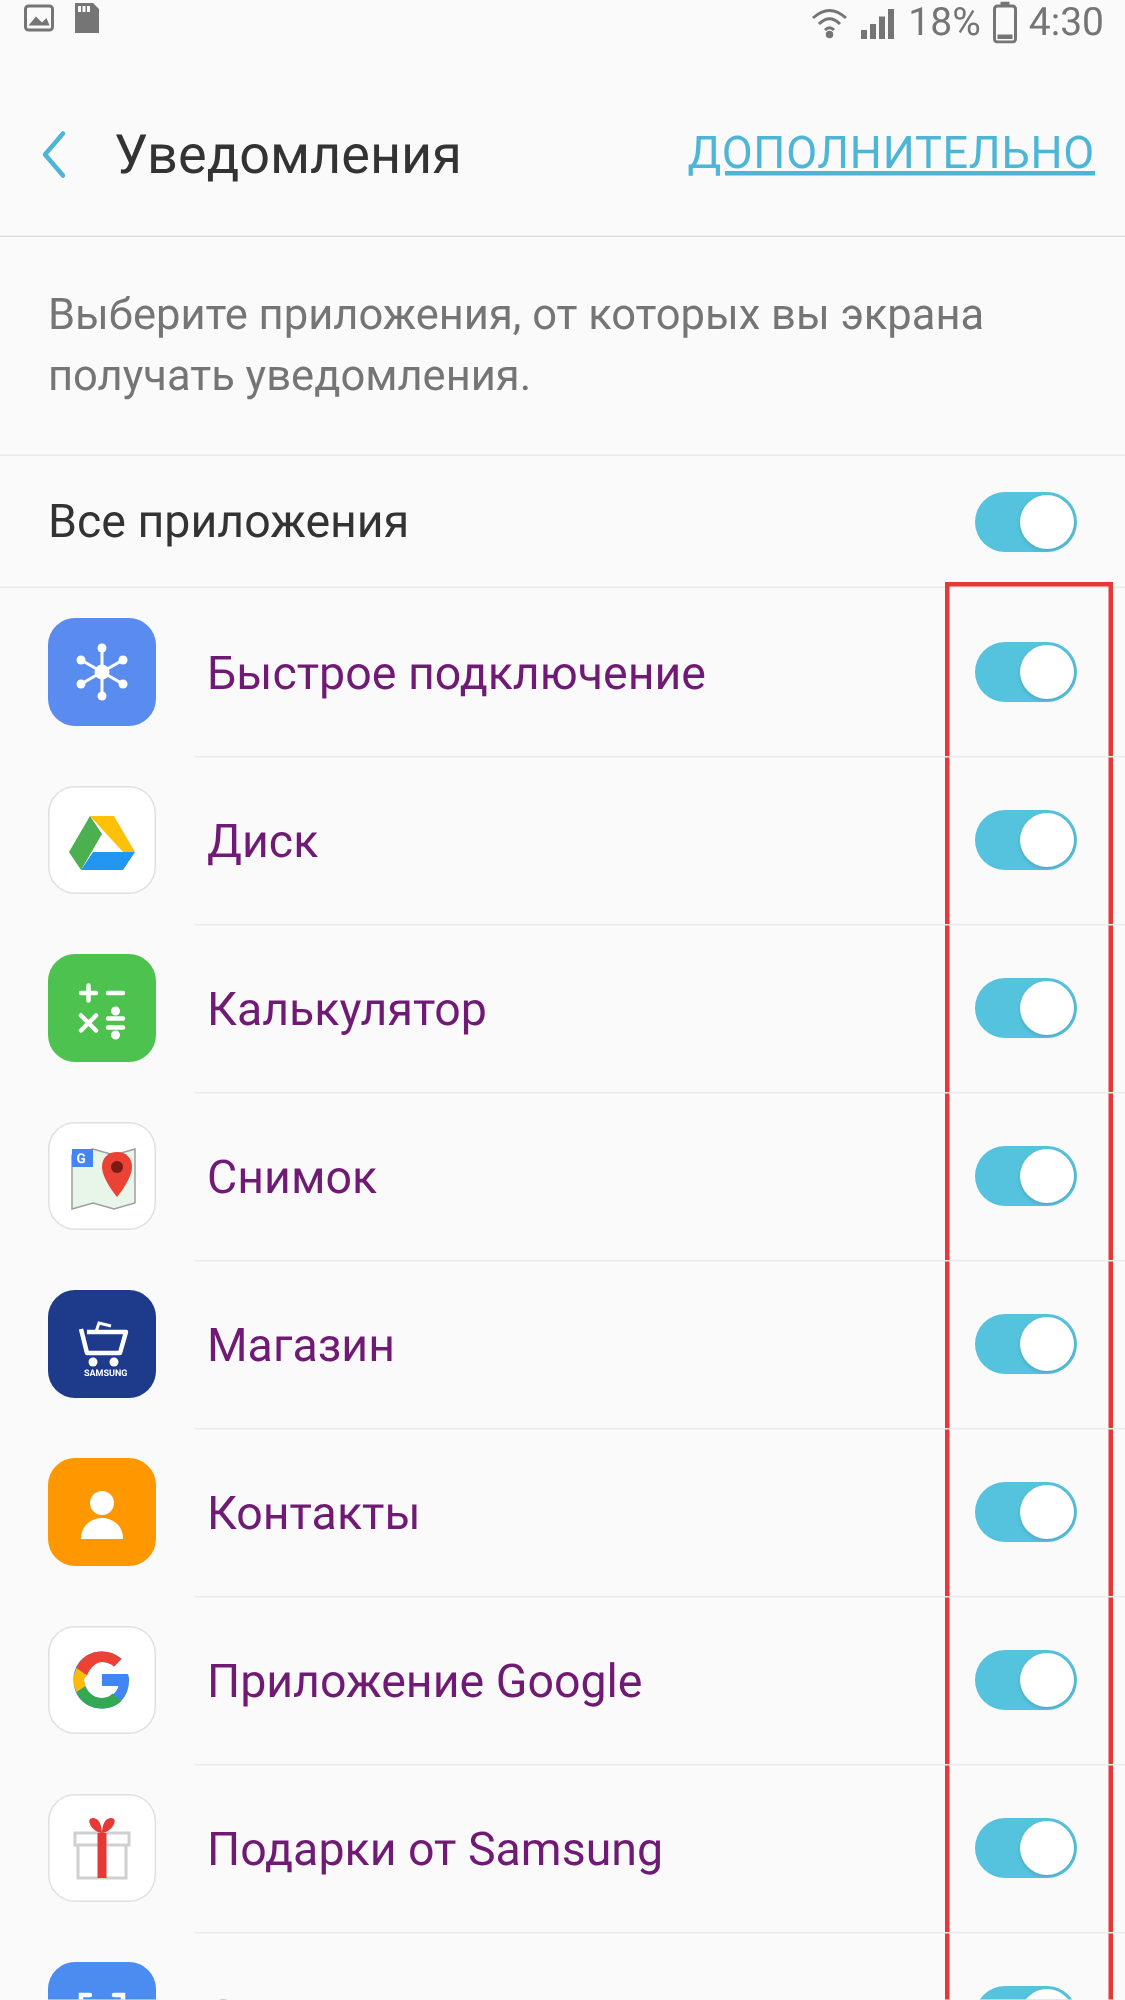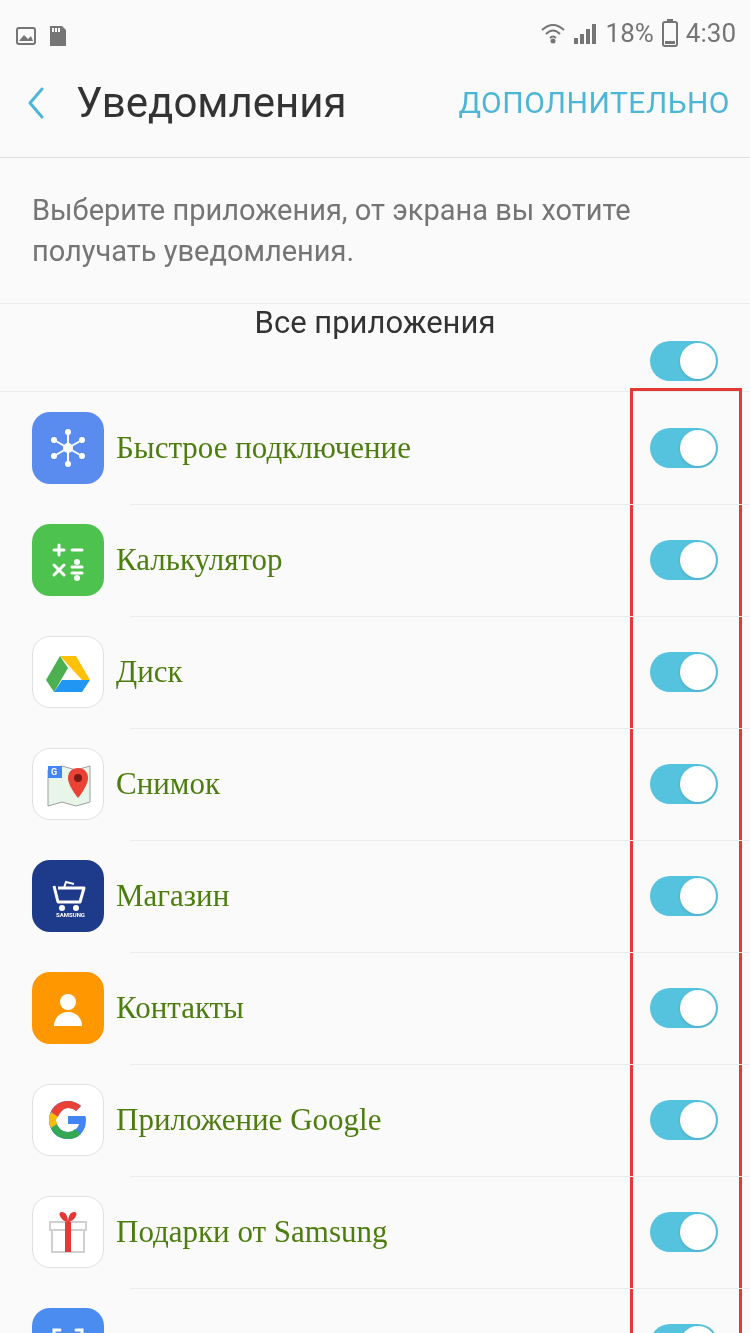--- a/index.html
+++ b/index.html
@@ -7,21 +7,21 @@
     width: 750px;
     height: 1333px;
     background: #fafafa;
     font-family: -apple-system, BlinkMacSystemFont, "Segoe UI", Roboto, Arial, sans-serif;
     color: #212121;
     overflow: hidden;
   }
   .status-bar {
     height: 48px;
     display: flex;
-    align-items: flex-end;
+    align-items: flex-start;
     padding: 0 14px;
     font-size: 26px;
     color: #757575;
   }
   .status-left { display: flex; gap: 8px; align-items: center; }
   .status-right { margin-left: auto; display: flex; gap: 8px; align-items: center; }
   .status-bar svg { display: block; }
   .header {
     height: 110px;
     display: flex;
@@ -31,45 +31,45 @@
   }
   .back-btn {
     width: 48px;
     height: 48px;
     display: flex;
     align-items: center;
     justify-content: flex-start;
     color: #4db6d6;
   }
   .header-title {
-    font-size: 42px;
+    font-size: 36px;
     font-weight: 400;
     color: #333;
     margin-left: 4px;
   }
   .header-action {
     margin-left: auto;
     font-size: 30px;
     color: #4db6d6;
     letter-spacing: 0.5px;
+    text-decoration: underline;
   }
   .description {
     padding: 32px 32px 32px 32px;
     font-size: 29px;
     color: #757575;
     line-height: 1.4;
     border-bottom: 1px solid #ebebeb;
   }
   .all-apps-row {
     height: 88px;
     display: flex;
     align-items: center;
     padding: 0 32px;
     border-bottom: 1px solid #ebebeb;
-    flex-direction: column;
   }
   .all-apps-label {
     font-size: 31px;
     color: #333;
   }
   .toggle {
     margin-left: auto;
     width: 68px;
     height: 40px;
     background: #56c3de;
@@ -112,24 +112,23 @@
   .app-icon {
     width: 72px;
     height: 72px;
     border-radius: 18px;
     display: flex;
     align-items: center;
     justify-content: center;
     flex-shrink: 0;
   }
   .app-name {
-    margin-left: 12px;
+    margin-left: 34px;
     font-size: 31px;
-    color: #4d7c0f;
-    font-family: Liberation Serif, serif;
+    color: #701a75;
   }
   .highlight-box {
     position: absolute;
     top: -4px;
     right: 8px;
     width: 112px;
     height: 1008px;
     border: 3px solid #e53935;
     pointer-events: none;
   }
@@ -186,21 +185,21 @@
 <div class="header">
   <div class="back-btn">
     <svg width="22" height="36" viewBox="0 0 22 36" fill="none" stroke="#4db6d6" stroke-width="3" stroke-linecap="round" stroke-linejoin="round">
         <polyline points="18,4 6,18 18,32"></polyline>
       </svg>
   </div>
   <div class="header-title">Уведомления</div>
   <div class="header-action">ДОПОЛНИТЕЛЬНО</div>
 </div>
 
-<div class="description">Выберите приложения, от экрана вы хотите получать уведомления.</div>
+<div class="description">Выберите приложения, от которых вы экрана получать уведомления.</div>
 
 <div class="all-apps-row">
   <div class="all-apps-label">Все приложения</div>
   <div class="toggle"></div>
 </div>
 
 <div class="list">
   <div class="highlight-box"></div>
 
   <div class="list-item">
@@ -219,51 +218,51 @@
           <line x1="24" y1="24" x2="24" y2="40" stroke="#fff" stroke-width="2"></line>
           <line x1="24" y1="24" x2="10" y2="32" stroke="#fff" stroke-width="2"></line>
           <line x1="24" y1="24" x2="10" y2="16" stroke="#fff" stroke-width="2"></line>
         </svg>
     </div>
     <div class="app-name">Быстрое подключение</div>
     <div class="toggle"></div>
   </div>
 
   <div class="list-item">
+    <div class="app-icon" style="background:#fff;border:1px solid #e0e0e0;">
+      <svg width="44" height="40" viewBox="0 0 44 40">
+          <polygon points="14,4 30,4 44,28 36,28" fill="#ffc107"></polygon>
+          <polygon points="14,4 0,28 8,40 22,16" fill="#4caf50"></polygon>
+          <polygon points="8,40 36,40 44,28 16,28" fill="#2196f3"></polygon>
+        </svg>
+    </div>
+    <div class="app-name">Диск</div>
+    <div class="toggle"></div>
+  </div>
+
+  <div class="list-item">
     <div class="app-icon" style="background:#4ec24e;">
       <svg width="44" height="44" viewBox="0 0 44 44" stroke="#fff" stroke-width="3" stroke-linecap="round">
           <line x1="8" y1="12" x2="18" y2="12"></line>
           <line x1="13" y1="7" x2="13" y2="17"></line>
           <line x1="26" y1="12" x2="36" y2="12"></line>
           <line x1="8" y1="27" x2="18" y2="37"></line>
           <line x1="8" y1="37" x2="18" y2="27"></line>
           <line x1="26" y1="29" x2="36" y2="29"></line>
           <line x1="26" y1="35" x2="36" y2="35"></line>
           <circle cx="31" cy="24" r="1.5" fill="#fff"></circle>
           <circle cx="31" cy="40" r="1.5" fill="#fff"></circle>
         </svg>
     </div>
     <div class="app-name">Калькулятор</div>
     <div class="toggle"></div>
   </div>
 
   <div class="list-item">
     <div class="app-icon" style="background:#fff;border:1px solid #e0e0e0;">
-      <svg width="44" height="40" viewBox="0 0 44 40">
-          <polygon points="14,4 30,4 44,28 36,28" fill="#ffc107"></polygon>
-          <polygon points="14,4 0,28 8,40 22,16" fill="#4caf50"></polygon>
-          <polygon points="8,40 36,40 44,28 16,28" fill="#2196f3"></polygon>
-        </svg>
-    </div>
-    <div class="app-name">Диск</div>
-    <div class="toggle"></div>
-  </div>
-
-  <div class="list-item">
-    <div class="app-icon" style="background:#fff;border:1px solid #e0e0e0;">
       <svg width="52" height="52" viewBox="0 0 52 52">
           <polygon points="6,12 20,8 34,12 48,8 48,44 34,48 20,44 6,48" fill="#e8f5e9" stroke="#9e9e9e" stroke-width="1"></polygon>
           <rect x="6" y="8" width="14" height="12" fill="#4285f4"></rect>
           <text x="9" y="17" font-size="9" fill="#fff" font-weight="bold">G</text>
           <path d="M36 10 C30 10 26 14 26 20 C26 28 36 40 36 40 C36 40 46 28 46 20 C46 14 42 10 36 10 Z" fill="#ea4335"></path>
           <circle cx="36" cy="20" r="4" fill="#7a1a12"></circle>
         </svg>
     </div>
     <div class="app-name">Снимок</div>
     <div class="toggle"></div>

